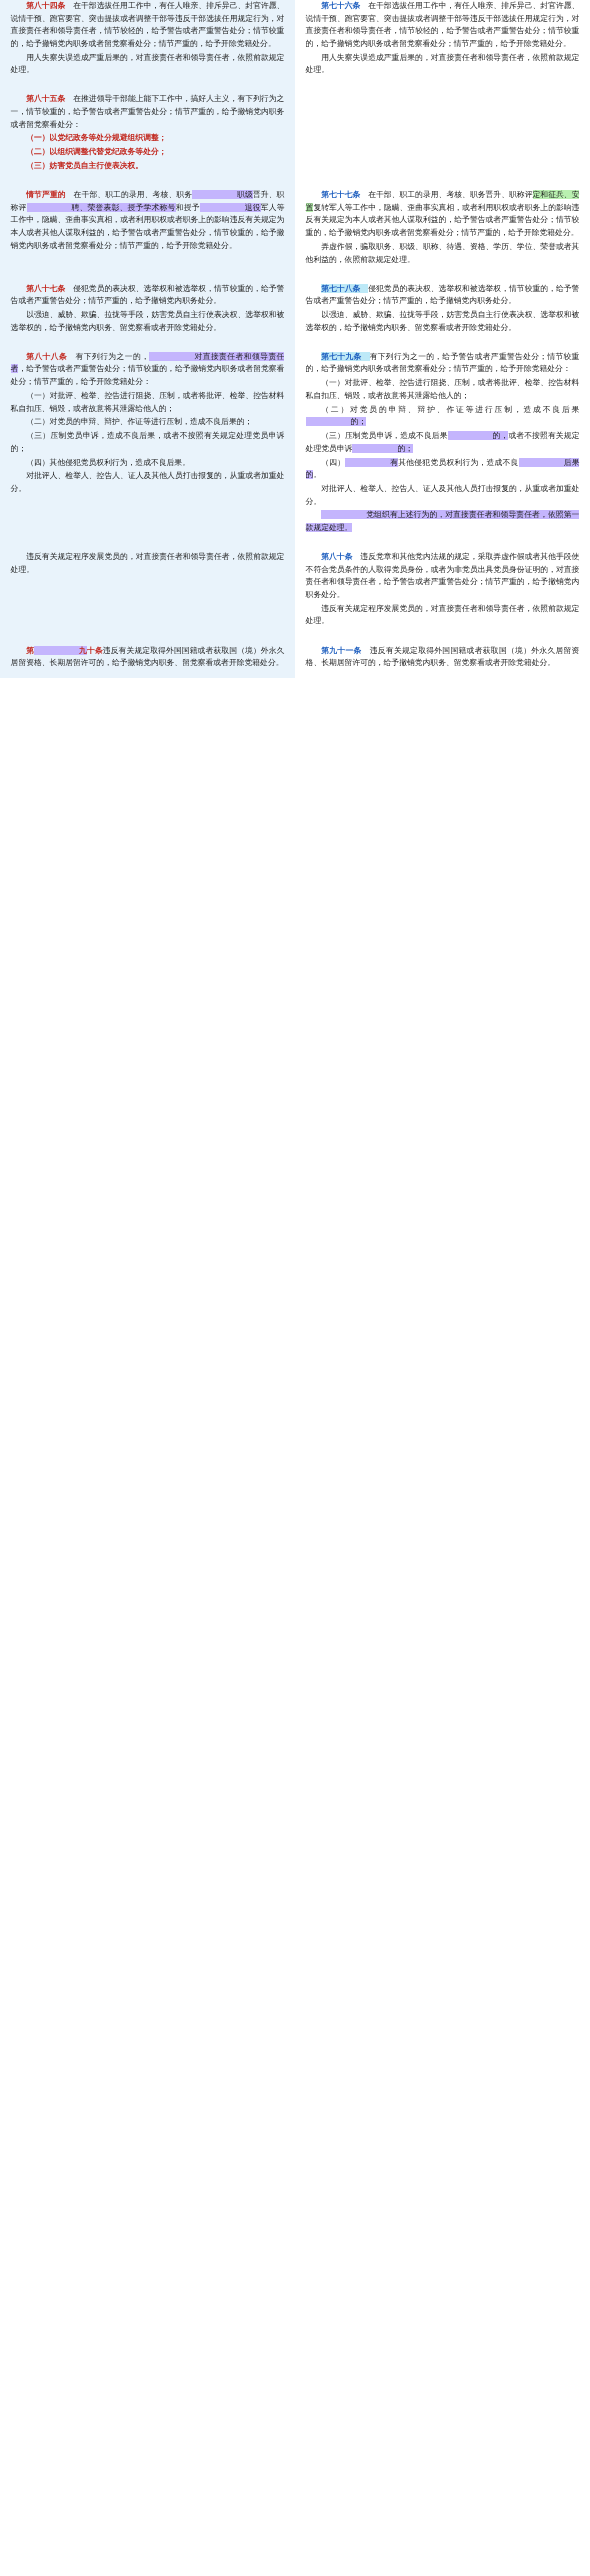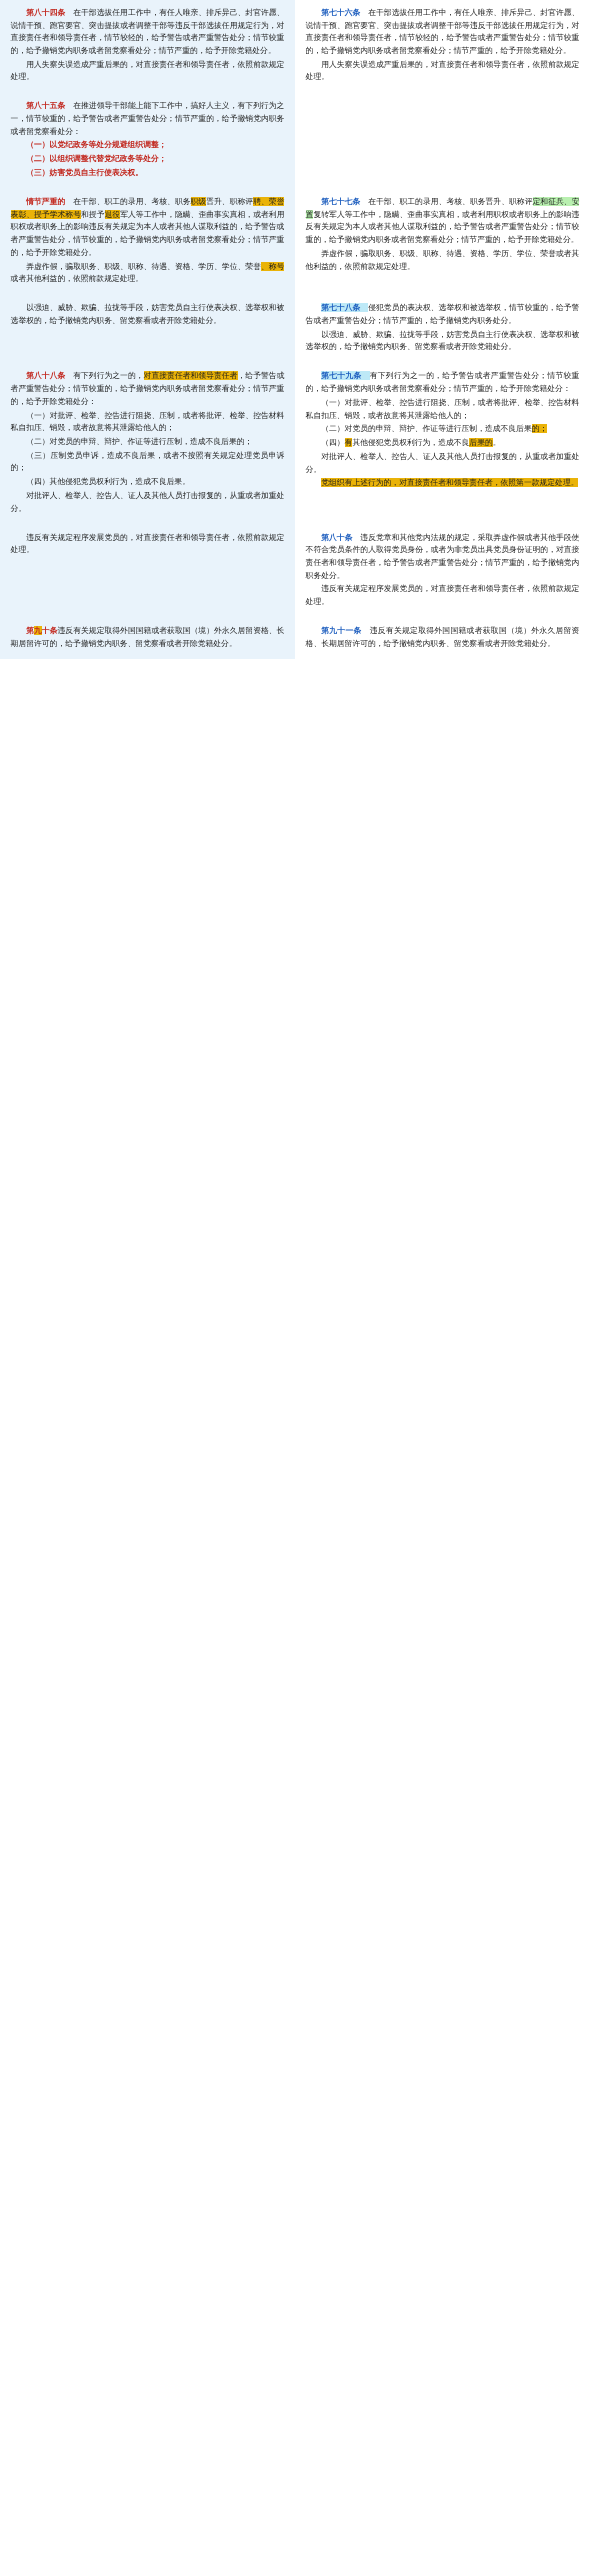--- a/index.html
+++ b/index.html
@@ -33,21 +33,22 @@
   }
   .art-blue {
     color: #1f5fbf;
     font-weight: bold;
   }
   .red {
     color: #c2281f;
     font-weight: bold;
   }
   .hl-y {
-    background: #eab308;
+    background: #c4b5fd;
+    padding-left: 45px;
   }
   .hl-g {
     background: #b9f0b0;
   }
   .hl-c {
     background: #bde9f7;
     margin-top: 24px;
   }
   .sp { height: 15.3px; }
   .sp-xl { height: 57px; }
@@ -55,21 +56,21 @@
     display: flex;
     width: 590px;
   }
   .cell {
     width: 295px;
     box-sizing: border-box;
     padding: 0 10.6px;
   }
   .cell-left { background: #e9f3fb; }
   .cell-right { background: #ffffff; }
-  .pad-top { padding-top: 7px; }
+  .pad-top { }
   .pad-bot { padding-bottom: 7px; }
 </style>
 </head>
 <body>
 
 <div class="page">
 
   <div class="row">
     <div class="cell cell-left pad-top">
       <p class="ind"><span class="art">第八十四条　</span><span>在干部选拔任用工作中，有任人唯亲、排斥异己、封官许愿、说情干预、跑官要官、突击提拔或者调整干部等违反干部选拔任用规定行为，对直接责任者和领导责任者，情节较轻的，给予警告或者严重警告处分；情节较重的，给予撤销党内职务或者留党察看处分；情节严重的，给予开除党籍处分。</span></p>
@@ -91,32 +92,32 @@
     </div>
     <div class="cell cell-right">
       <div class="sp-xl"></div>
     </div>
   </div>
 
   <div class="row">
     <div class="cell cell-left">
       <div class="sp"></div>
       <p class="ind"><span class="art">情节严重的　</span><span>在干部、职工的录用、考核、职务<span class="hl-y">职级</span>晋升、职称评<span class="hl-y">聘、荣誉表彰、授予学术称号</span>和授予<span class="hl-y">退役</span>军人等工作中，隐瞒、歪曲事实真相，或者利用职权或者职务上的影响违反有关规定为本人或者其他人谋取利益的，给予警告或者严重警告处分，情节较重的，给予撤销党内职务或者留党察看处分；情节严重的，给予开除党籍处分。</span></p>
-      <p class="ind"><span>弄虚作假，骗取职务、职级、职称、待遇、资格、学历、学位、荣誉<span class="hl-y">、称号</span>或者其他利益的，依照前款规定处理。</span></p>
     </div>
     <div class="cell cell-right">
       <div class="sp"></div>
       <p class="ind"><span class="art-blue">第七十七条　</span><span>在干部、职工的录用、考核、职务晋升、职称评<span class="hl-g">定和征兵、安置</span>复转军人等工作中，隐瞒、歪曲事实真相，或者利用职权或者职务上的影响违反有关规定为本人或者其他人谋取利益的，给予警告或者严重警告处分；情节较重的，给予撤销党内职务或者留党察看处分；情节严重的，给予开除党籍处分。</span></p>
       <p class="ind"><span>弄虚作假，骗取职务、职级、职称、待遇、资格、学历、学位、荣誉或者其他利益的，依照前款规定处理。</span></p>
     </div>
   </div>
 
   <div class="row">
     <div class="cell cell-left">
       <div class="sp"></div>
+      <p class="ind"><span class="art">第八十七条　</span><span>侵犯党员的表决权、选举权和被选举权，情节较重的，给予警告或者严重警告处分；情节严重的，给予撤销党内职务处分。</span></p>
       <p class="ind"><span>以强迫、威胁、欺骗、拉拢等手段，妨害党员自主行使表决权、选举权和被选举权的，给予撤销党内职务、留党察看或者开除党籍处分。</span></p>
     </div>
     <div class="cell cell-right">
       <div class="sp"></div>
       <p class="ind"><span class="art-blue hl-c">第七十八条　</span><span>侵犯党员的表决权、选举权和被选举权，情节较重的，给予警告或者严重警告处分；情节严重的，给予撤销党内职务处分。</span></p>
       <p class="ind"><span>以强迫、威胁、欺骗、拉拢等手段，妨害党员自主行使表决权、选举权和被选举权的，给予撤销党内职务、留党察看或者开除党籍处分。</span></p>
     </div>
   </div>
 
   <div class="row">
@@ -127,20 +128,21 @@
       <p class="ind"><span>（二）对党员的申辩、辩护、作证等进行压制，造成不良后果的；</span></p>
       <p class="ind"><span>（三）压制党员申诉，造成不良后果，或者不按照有关规定处理党员申诉的；</span></p>
       <p class="ind"><span>（四）其他侵犯党员权利行为，造成不良后果。</span></p>
       <p class="ind"><span>对批评人、检举人、控告人、证人及其他人员打击报复的，从重或者加重处分。</span></p>
     </div>
     <div class="cell cell-right">
       <div class="sp"></div>
       <p class="ind"><span class="art-blue hl-c">第七十九条　</span><span>有下列行为之一的，给予警告或者严重警告处分；情节较重的，给予撤销党内职务或者留党察看处分；情节严重的，给予开除党籍处分：</span></p>
       <p class="ind"><span>（一）对批评、检举、控告进行阻挠、压制，或者将批评、检举、控告材料私自扣压、销毁，或者故意将其泄露给他人的；</span></p>
       <p class="ind"><span>（二）对党员的申辩、辩护、作证等进行压制，造成不良后果<span class="hl-y">的；</span></span></p>
+      <p class="ind"><span>（三）压制党员申诉，造成不良后果<span class="hl-y">的，</span>或者不按照有关规定处理党员申诉<span class="hl-y">的；</span></span></p>
       <p class="ind"><span>（四）<span class="hl-y">有</span>其他侵犯党员权利行为，造成不良<span class="hl-y">后果的</span>。</span></p>
       <p class="ind"><span>对批评人、检举人、控告人、证人及其他人员打击报复的，从重或者加重处分。</span></p>
       <p class="ind"><span class="hl-y">党组织有上述行为的，对直接责任者和领导责任者，依照第一款规定处理。</span></p>
     </div>
   </div>
 
   <div class="row">
     <div class="cell cell-left">
       <div class="sp"></div>
       <p class="ind"><span>违反有关规定程序发展党员的，对直接责任者和领导责任者，依照前款规定处理。</span></p>

